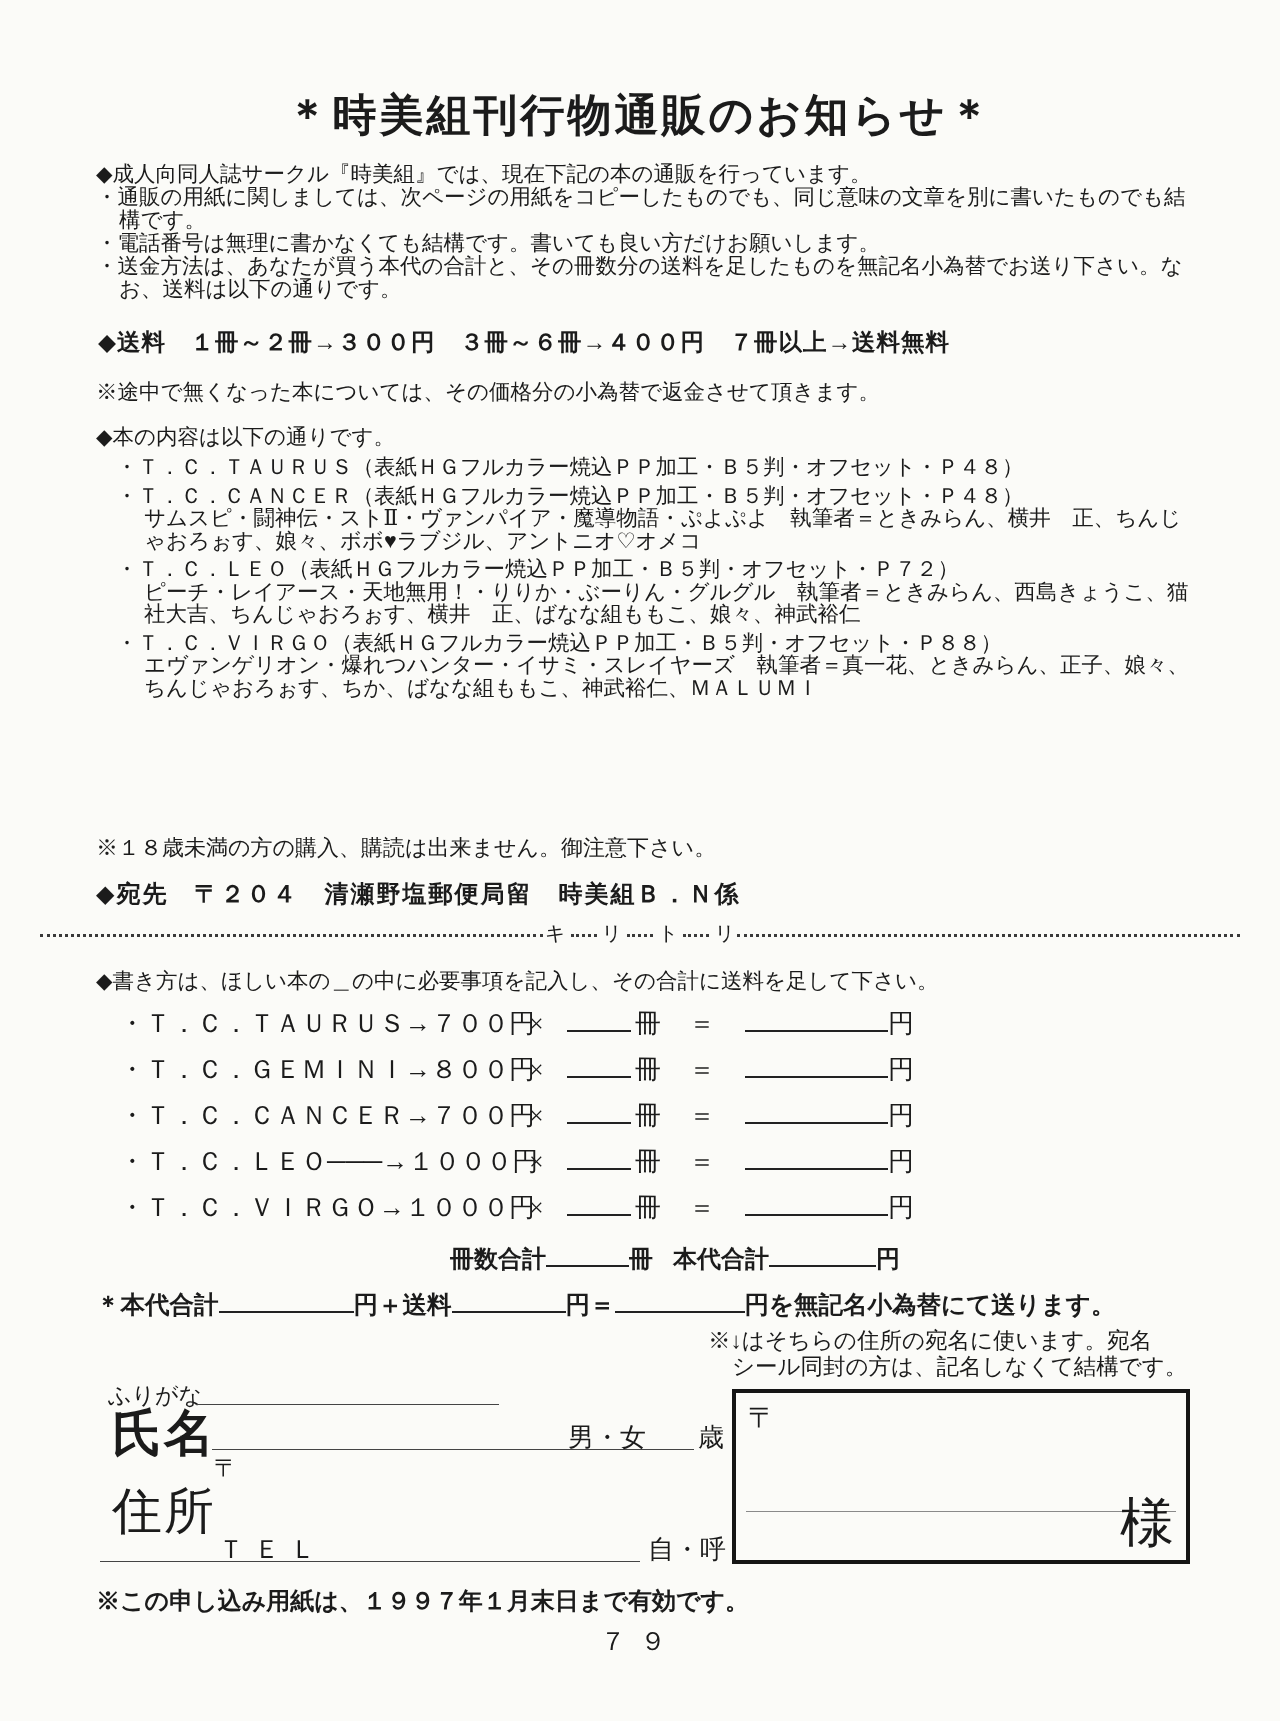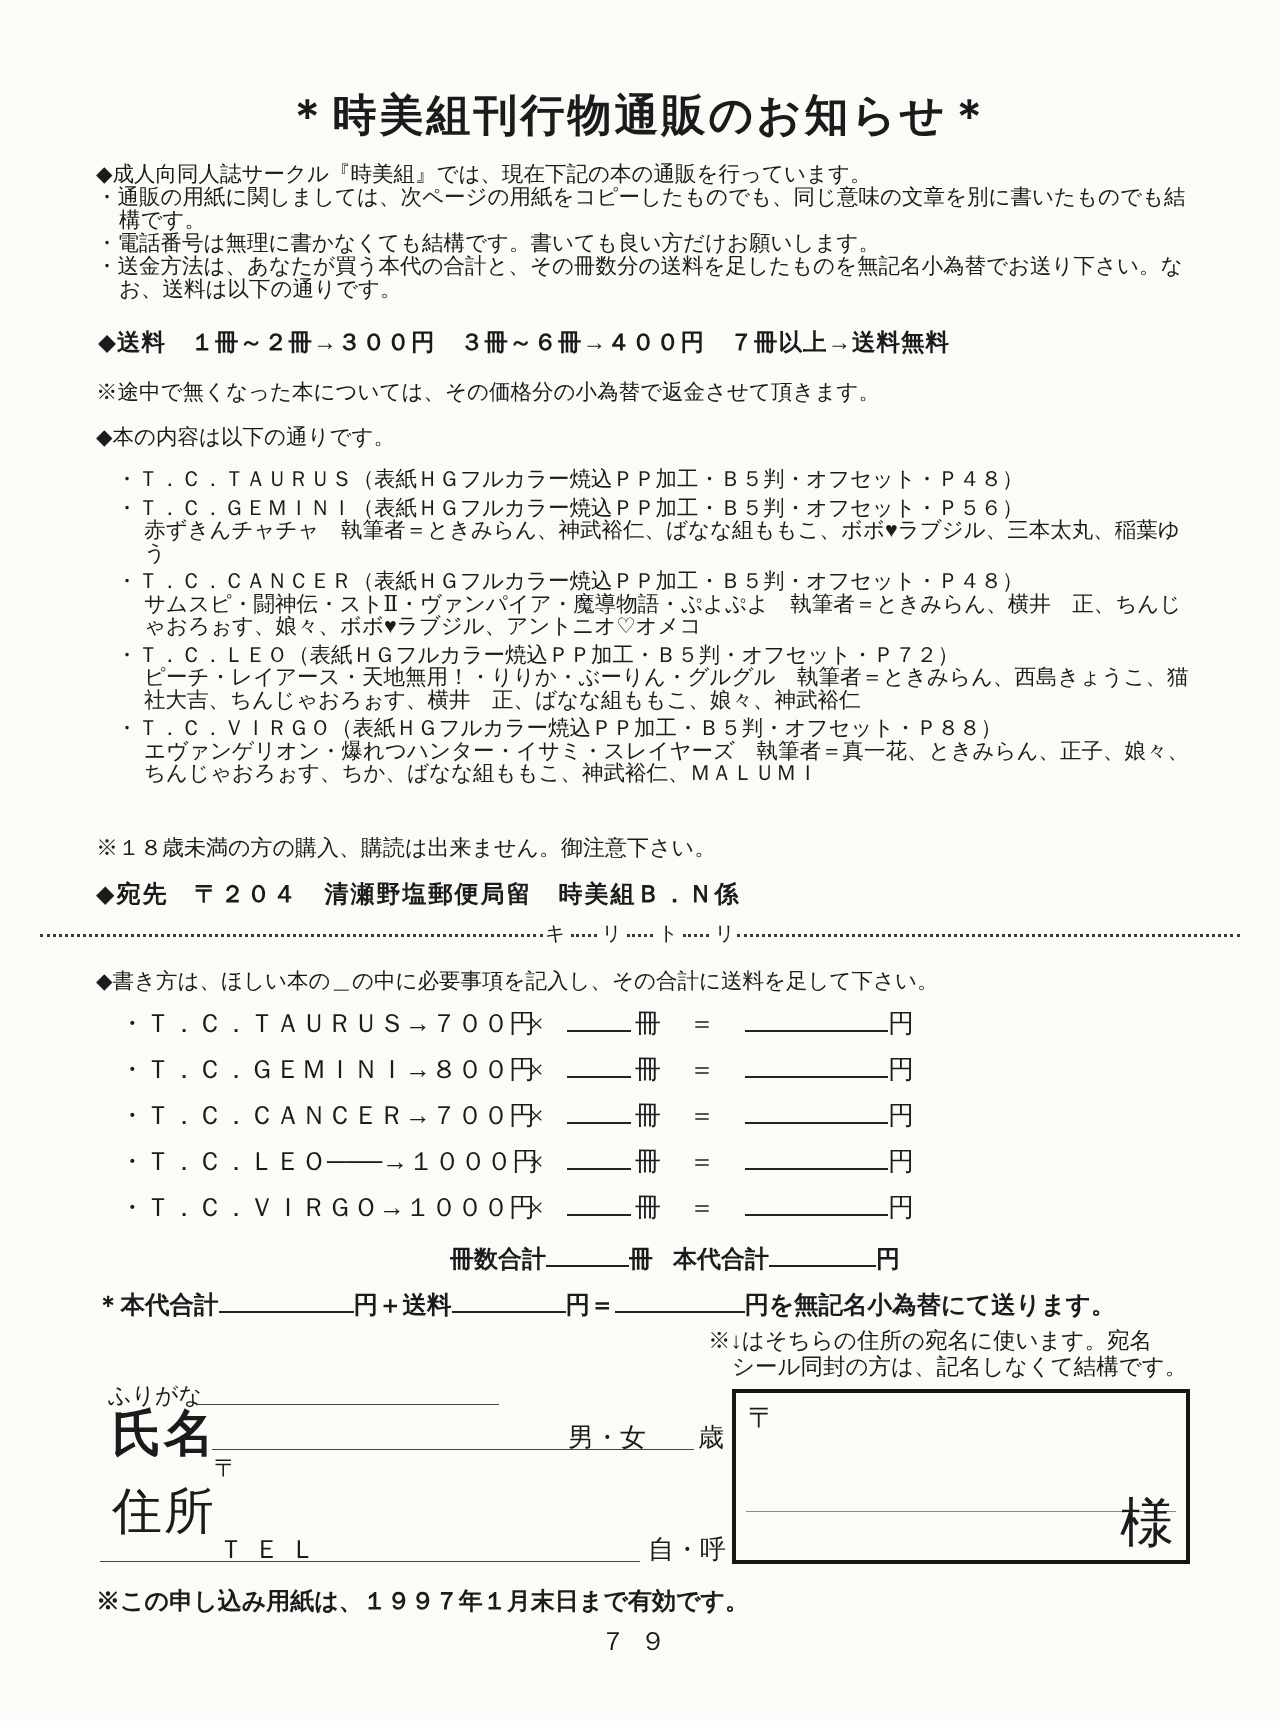--- a/index.html
+++ b/index.html
@@ -22,21 +22,21 @@
     white-space: nowrap;
   }
 
   .intro { top: 163px; left: 96px; right: 90px; font-size: 21.5px; line-height: 23px; }
   .intro p { padding-left: 23px; text-indent: -23px; }
 
   .shipping { top: 326px; left: 98px; font-size: 23.5px; font-weight: bold; letter-spacing: 1px; }
   .refund   { top: 377px; left: 96px; font-size: 21.5px; }
   .contents-heading { top: 422px; left: 96px; font-size: 21.5px; }
 
-  .books { top: 468px; left: 96px; right: 88px; font-size: 21.5px; line-height: 22.5px; }
+  .books { top: 456px; left: 96px; right: 88px; font-size: 21.5px; line-height: 22.5px; }
   .book { margin-bottom: 6px; }
   .book-title { padding-left: 20px; }
   .book-detail { padding-left: 48px; }
 
   .age-note  { top: 833px; left: 96px; font-size: 22px; }
   .addressee { top: 878px; left: 96px; font-size: 24px; font-weight: bold; letter-spacing: 2px; }
 
   .cutline { top: 922px; left: 40px; right: 40px; display: flex; align-items: center; font-size: 20px; }
   .cutline .dline { flex: 1; border-bottom: 3px dotted #3a3a3a; height: 0; }
   .cutline .dseg  { width: 26px; border-bottom: 3px dotted #3a3a3a; height: 0; margin: 0 3px; }
@@ -100,24 +100,20 @@
 
   <div class="abs shipping">◆送料　１冊～２冊→３００円　３冊～６冊→４００円　７冊以上→送料無料</div>
   <div class="abs refund">※途中で無くなった本については、その価格分の小為替で返金させて頂きます。</div>
   <div class="abs contents-heading">◆本の内容は以下の通りです。</div>
 
   <div class="abs books">
     <div class="book">
       <div class="book-title">・Ｔ．Ｃ．ＴＡＵＲＵＳ（表紙ＨＧフルカラー焼込ＰＰ加工・Ｂ５判・オフセット・Ｐ４８）</div>
     </div>
     <div class="book">
-      <div class="book-title">・Ｔ．Ｃ．ＧＥＭＩＮＩ（表紙ＨＧフルカラー焼込ＰＰ加工・Ｂ５判・オフセット・Ｐ５６）</div>
-      <div class="book-detail">赤ずきんチャチャ　執筆者＝ときみらん、神武裕仁、ばなな組ももこ、ボボ♥ラブジル、三本太丸、稲葉ゆう</div>
-    </div>
-    <div class="book">
       <div class="book-title">・Ｔ．Ｃ．ＣＡＮＣＥＲ（表紙ＨＧフルカラー焼込ＰＰ加工・Ｂ５判・オフセット・Ｐ４８）</div>
       <div class="book-detail">サムスピ・闘神伝・ストⅡ・ヴァンパイア・魔導物語・ぷよぷよ　執筆者＝ときみらん、横井　正、ちんじゃおろぉす、娘々、ボボ♥ラブジル、アントニオ♡オメコ</div>
     </div>
     <div class="book">
       <div class="book-title">・Ｔ．Ｃ．ＬＥＯ（表紙ＨＧフルカラー焼込ＰＰ加工・Ｂ５判・オフセット・Ｐ７２）</div>
       <div class="book-detail">ピーチ・レイアース・天地無用！・りりか・ぶーりん・グルグル　執筆者＝ときみらん、西島きょうこ、猫社大吉、ちんじゃおろぉす、横井　正、ばなな組ももこ、娘々、神武裕仁</div>
     </div>
     <div class="book">
       <div class="book-title">・Ｔ．Ｃ．ＶＩＲＧＯ（表紙ＨＧフルカラー焼込ＰＰ加工・Ｂ５判・オフセット・Ｐ８８）</div>
       <div class="book-detail">エヴァンゲリオン・爆れつハンター・イサミ・スレイヤーズ　執筆者＝真一花、ときみらん、正子、娘々、ちんじゃおろぉす、ちか、ばなな組ももこ、神武裕仁、ＭＡＬＵＭＩ</div>

